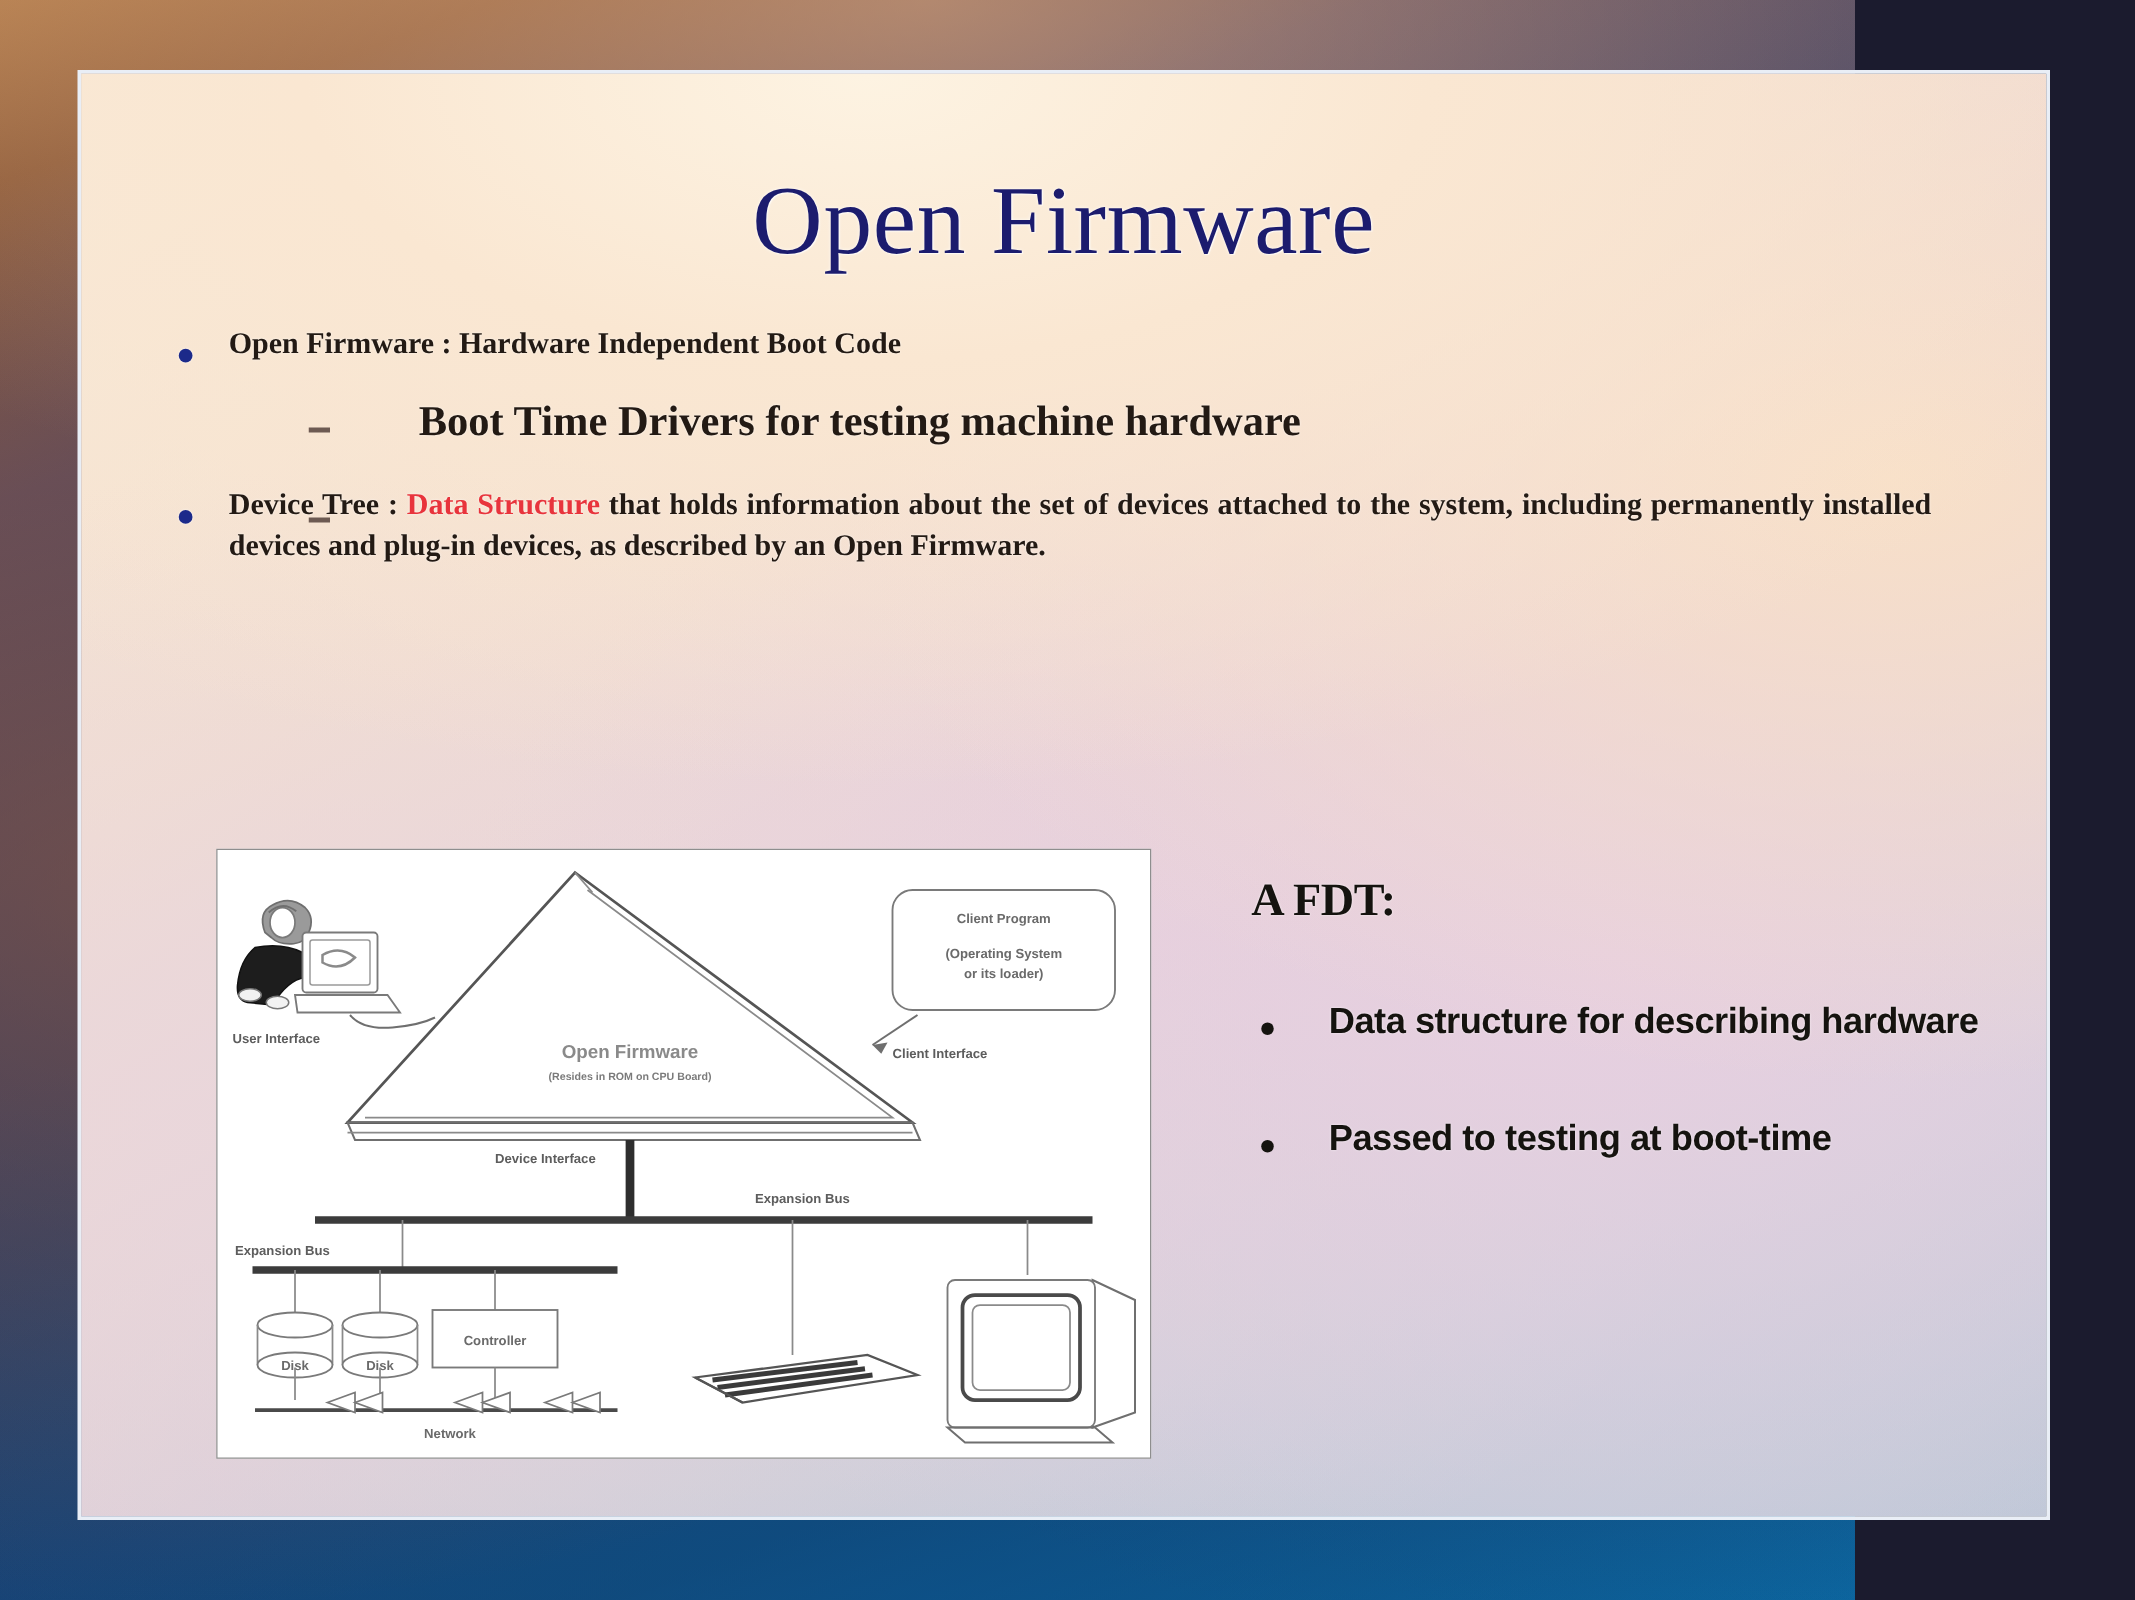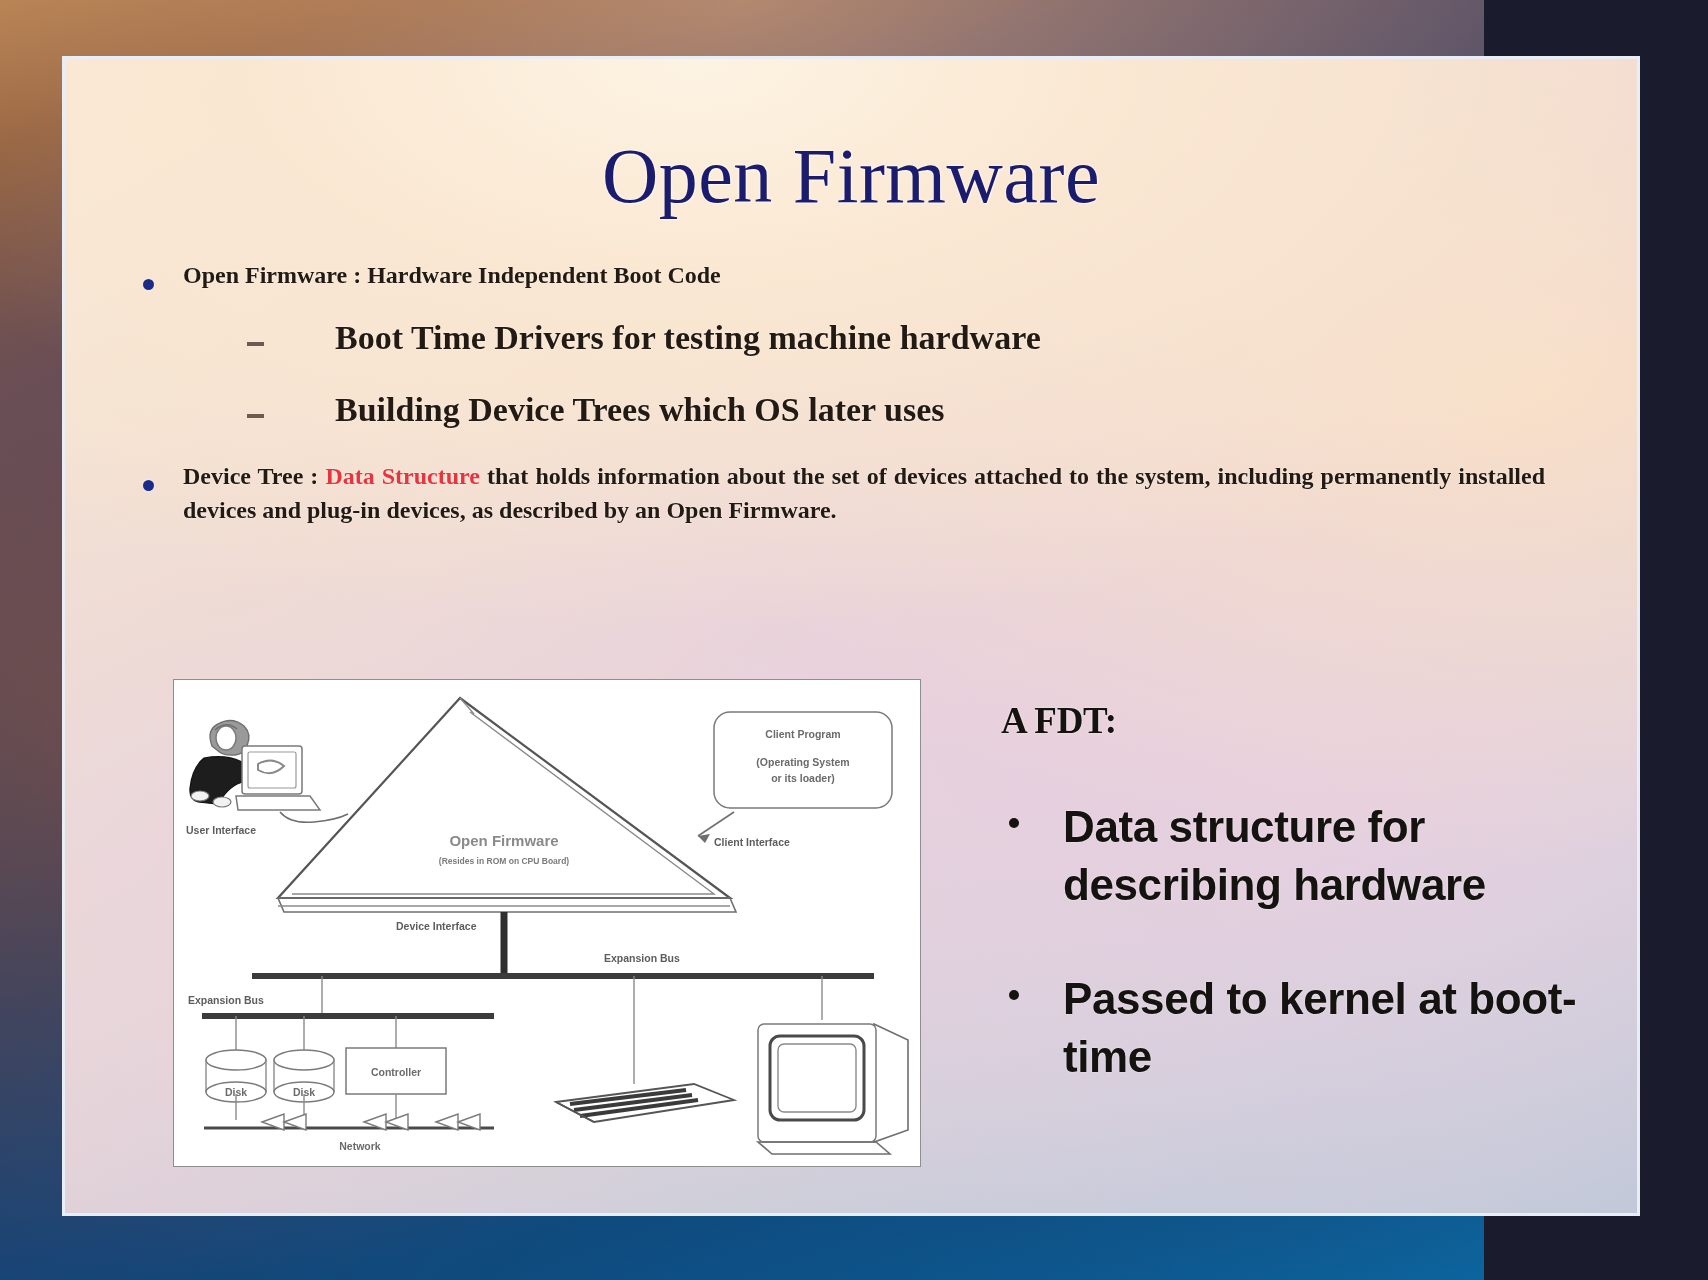--- a/index.html
+++ b/index.html
@@ -96,21 +96,21 @@
     margin-left:6px; letter-spacing:-.3px;
     text-shadow:0 0 2px rgba(255,255,255,.8);
   }
   .fdt-item{ position:relative; padding-left:68px; margin-top:56px; }
   .fdt-item .fdot{
     position:absolute; left:14px; top:20px;
     width:10px; height:10px; border-radius:50%; background:#15130f;
   }
   .fdt-item .ftxt{
     font-family:"Liberation Sans", sans-serif;
-    font-weight:700; font-size:44px; line-height:1.32;
+    font-weight:700; font-size:29px; line-height:1.32;
     color:#15130f; letter-spacing:-.4px;
     text-shadow:0 0 2px rgba(255,255,255,.7);
   }
 </style>
 </head>
 <body>
 
 <div id="slide-frame">
   <div id="slide-canvas">
 
@@ -123,21 +123,20 @@
         <div class="txt">Open Firmware : Hardware Independent Boot Code</div>
       </div>
 
       <div class="bullet-l2">
         <span class="dash"></span>
         <div class="txt">Boot Time Drivers for testing machine hardware</div>
       </div>
 
       <div class="bullet-l2">
         <span class="dash"></span>
-        <div class="txt">Building Device Trees which OS later uses</div>
       </div>
 
       <div class="bullet-l1">
         <span class="dot"></span>
         <div class="txt justify"><span>Device Tree : </span><span class="red-em">Data Structure</span><span> that holds information about the set of devices attached to the system, including permanently installed devices and plug-in devices, as described by an Open Firmware.</span></div>
       </div>
 
     </div>
 
     <div id="diagram-panel">
@@ -279,19 +278,19 @@
     <div id="fdt-panel">
       <div id="fdt-heading">A FDT:</div>
 
       <div class="fdt-item">
         <span class="fdot"></span>
         <div class="ftxt">Data structure for describing hardware</div>
       </div>
 
       <div class="fdt-item">
         <span class="fdot"></span>
-        <div class="ftxt">Passed to kernel at boot-time</div>
+        <div class="ftxt">Passed to testing at boot-time</div>
       </div>
 
     </div>
 
   </div>
 </div>
 
 </body></html>

